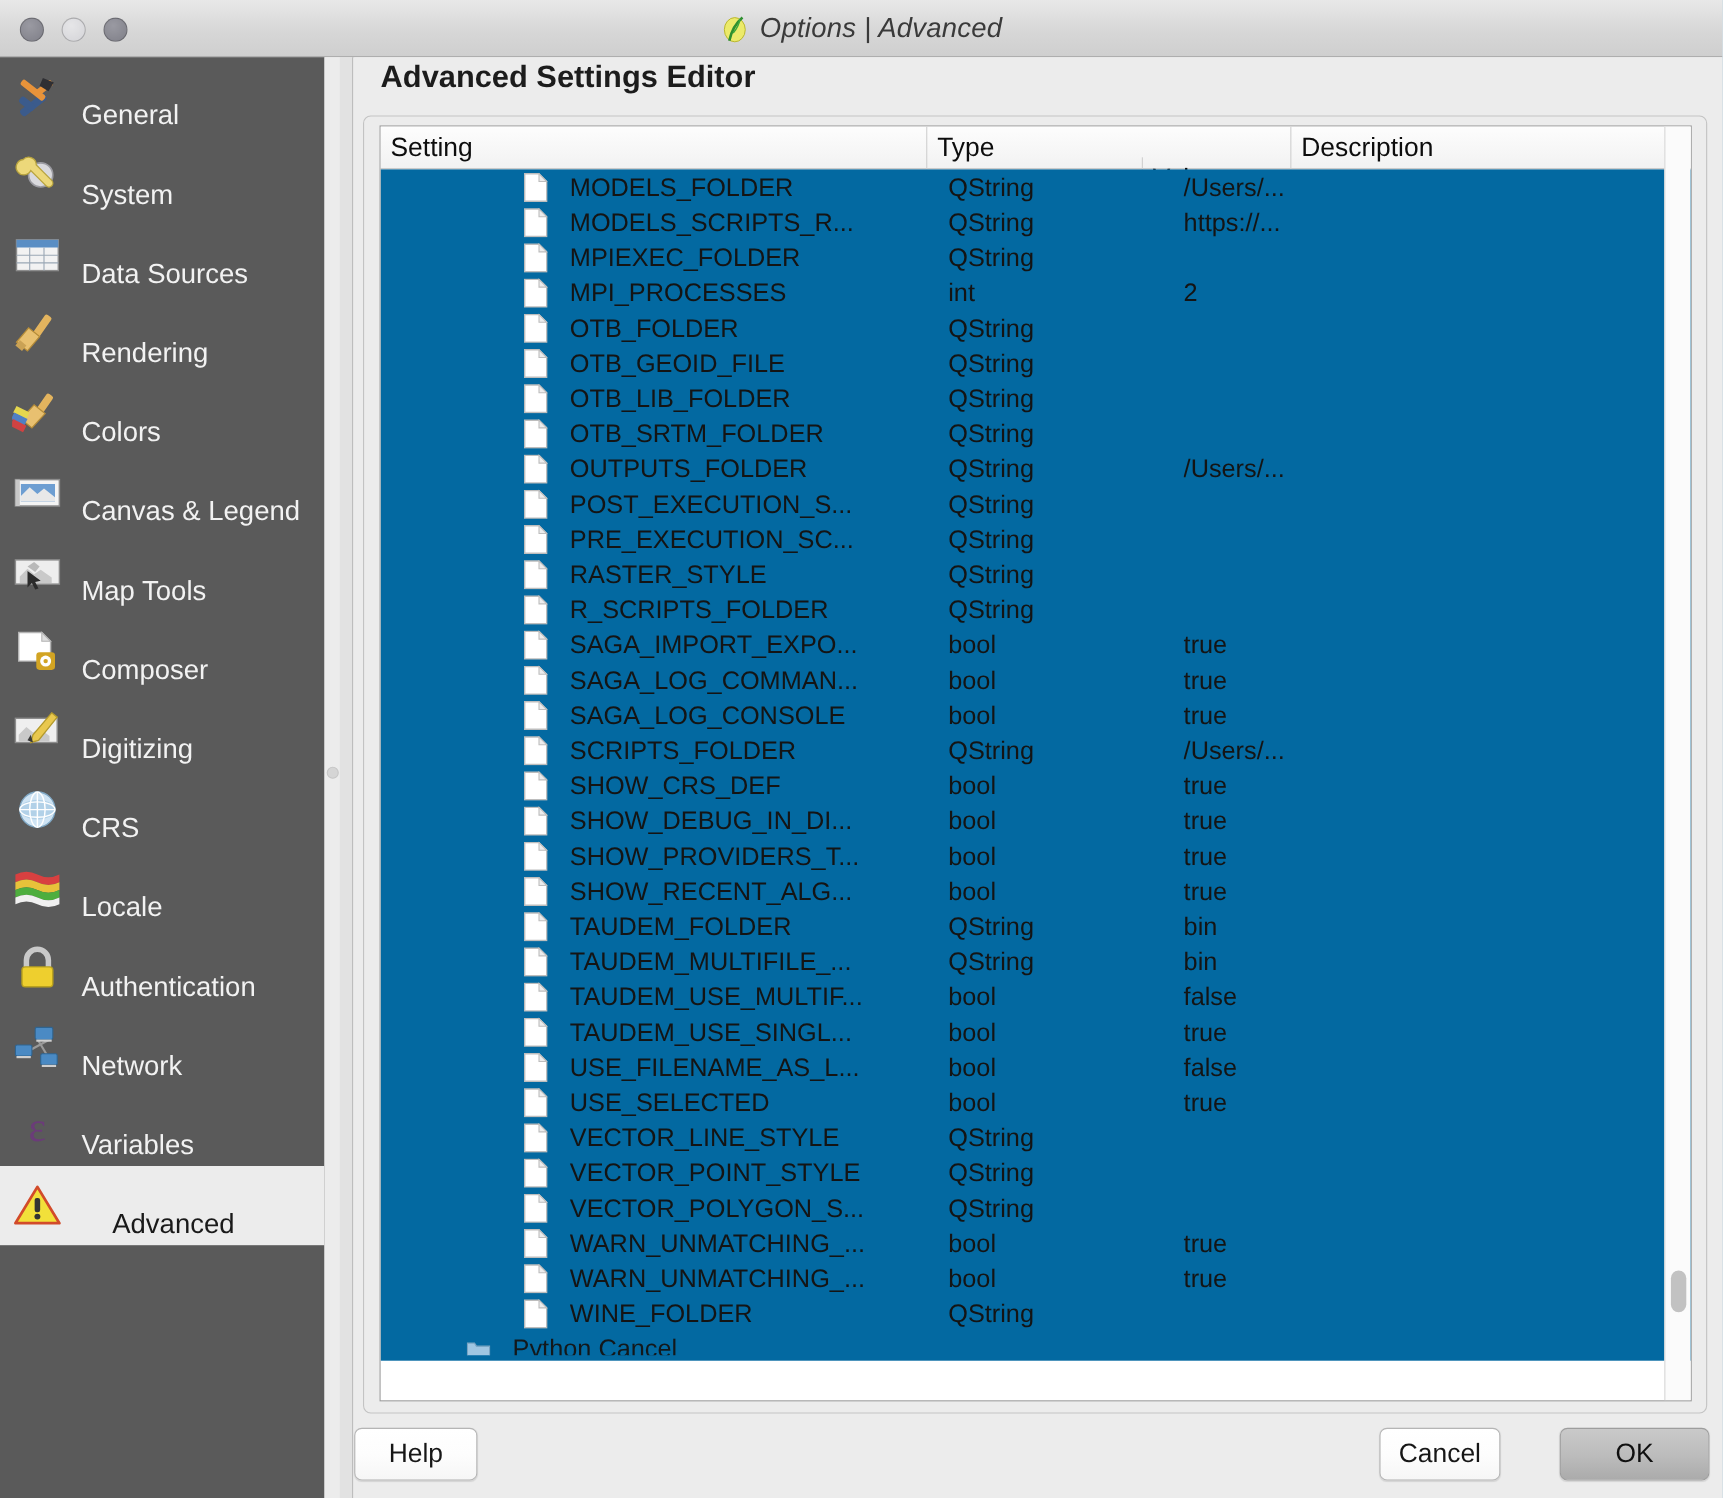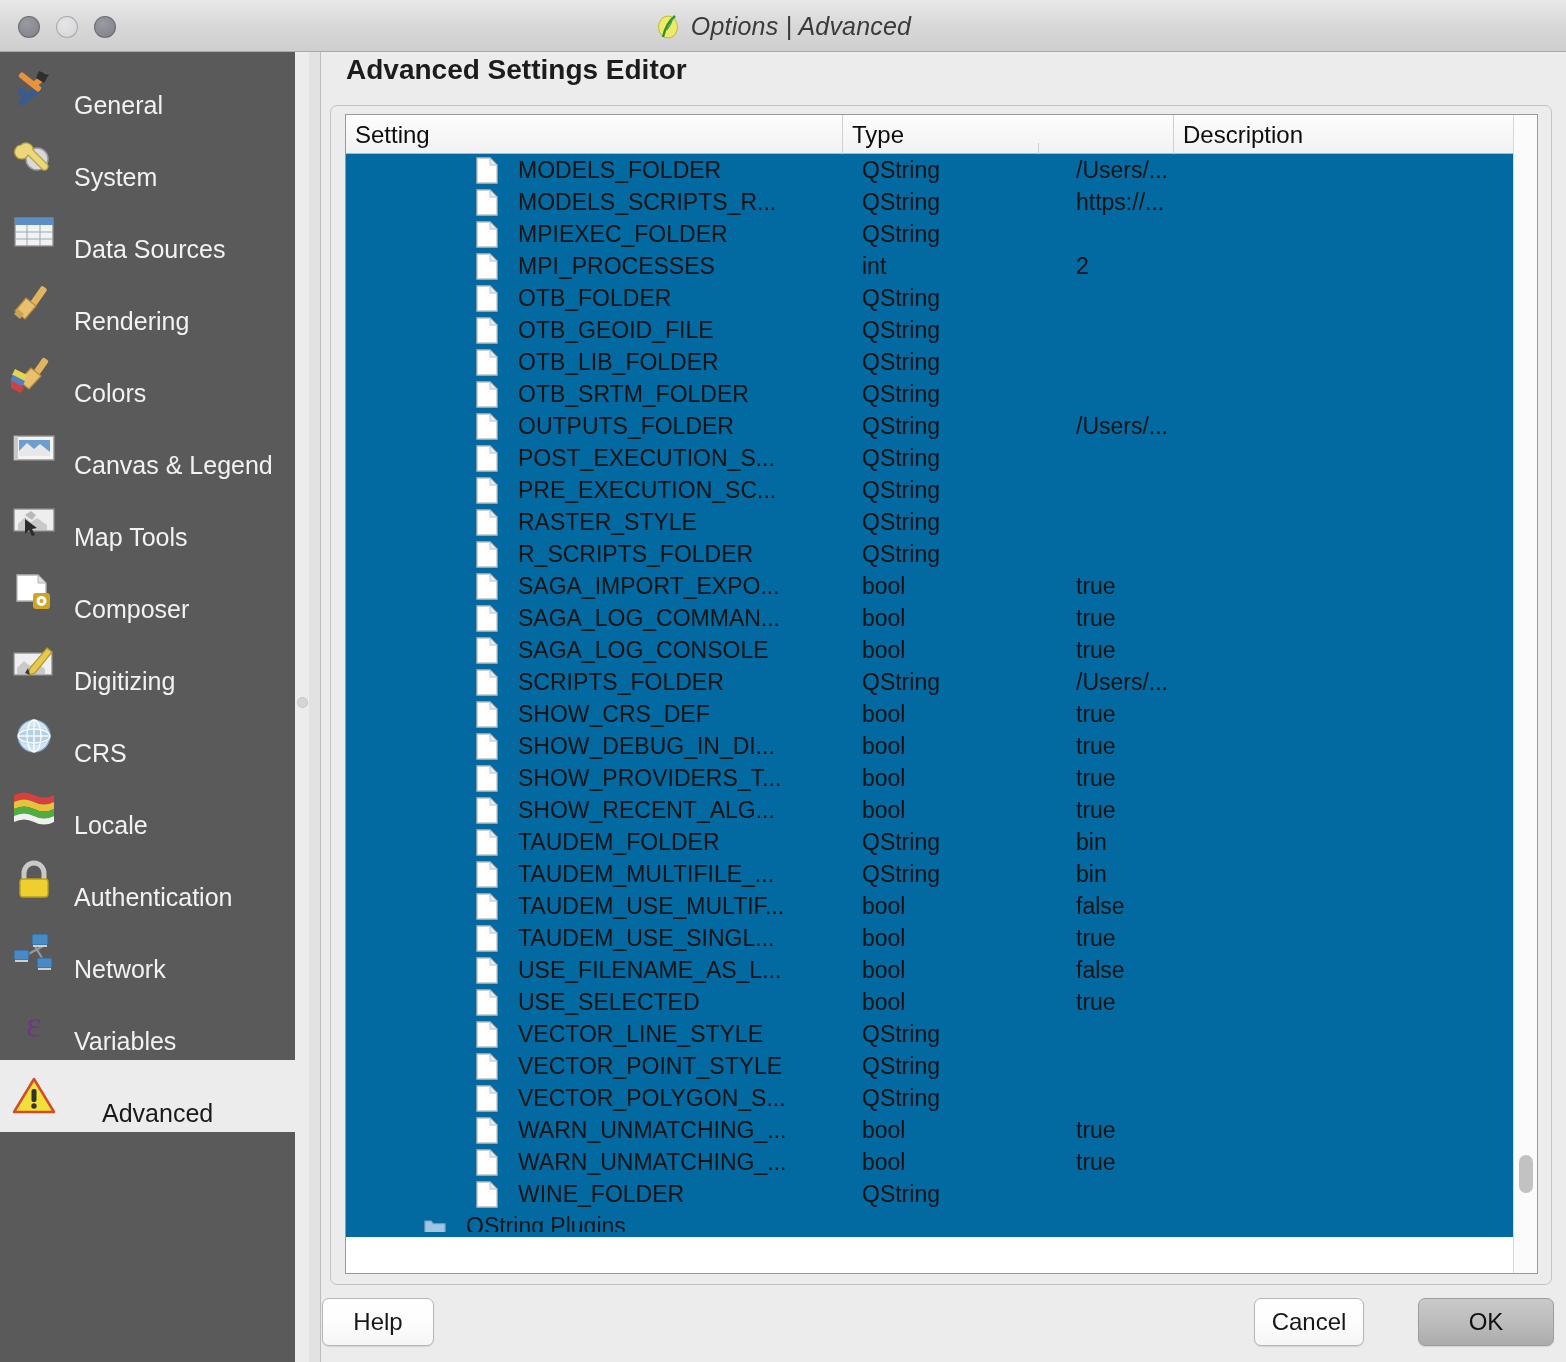--- a/index.html
+++ b/index.html
@@ -817,21 +817,21 @@
             <span class="cell c-type">QString</span>
             <span class="cell c-val"></span>
             <span class="cell c-desc"></span>
           </div>
           <div class="row partial">
             <span class="cell c-icon2">
               <svg class="doc-icon" viewBox="0 0 24 20">
                 <path d="M1 4 h7 l2 3 h13 v12 h-22 z" fill="#a8cbe6" stroke="#7fa7c4" stroke-width="1.2"></path>
               </svg>
             </span>
-            <span class="cell c-name2">QString Plugins</span>
+            <span class="cell c-name2">Python Cancel</span>
           </div>
         </div>
 
       <div class="vscroll">
         <div class="vthumb" style="top:1040px;"></div>
       </div>
     </div>
   </div>
 
   <div class="btn help">Help</div>

